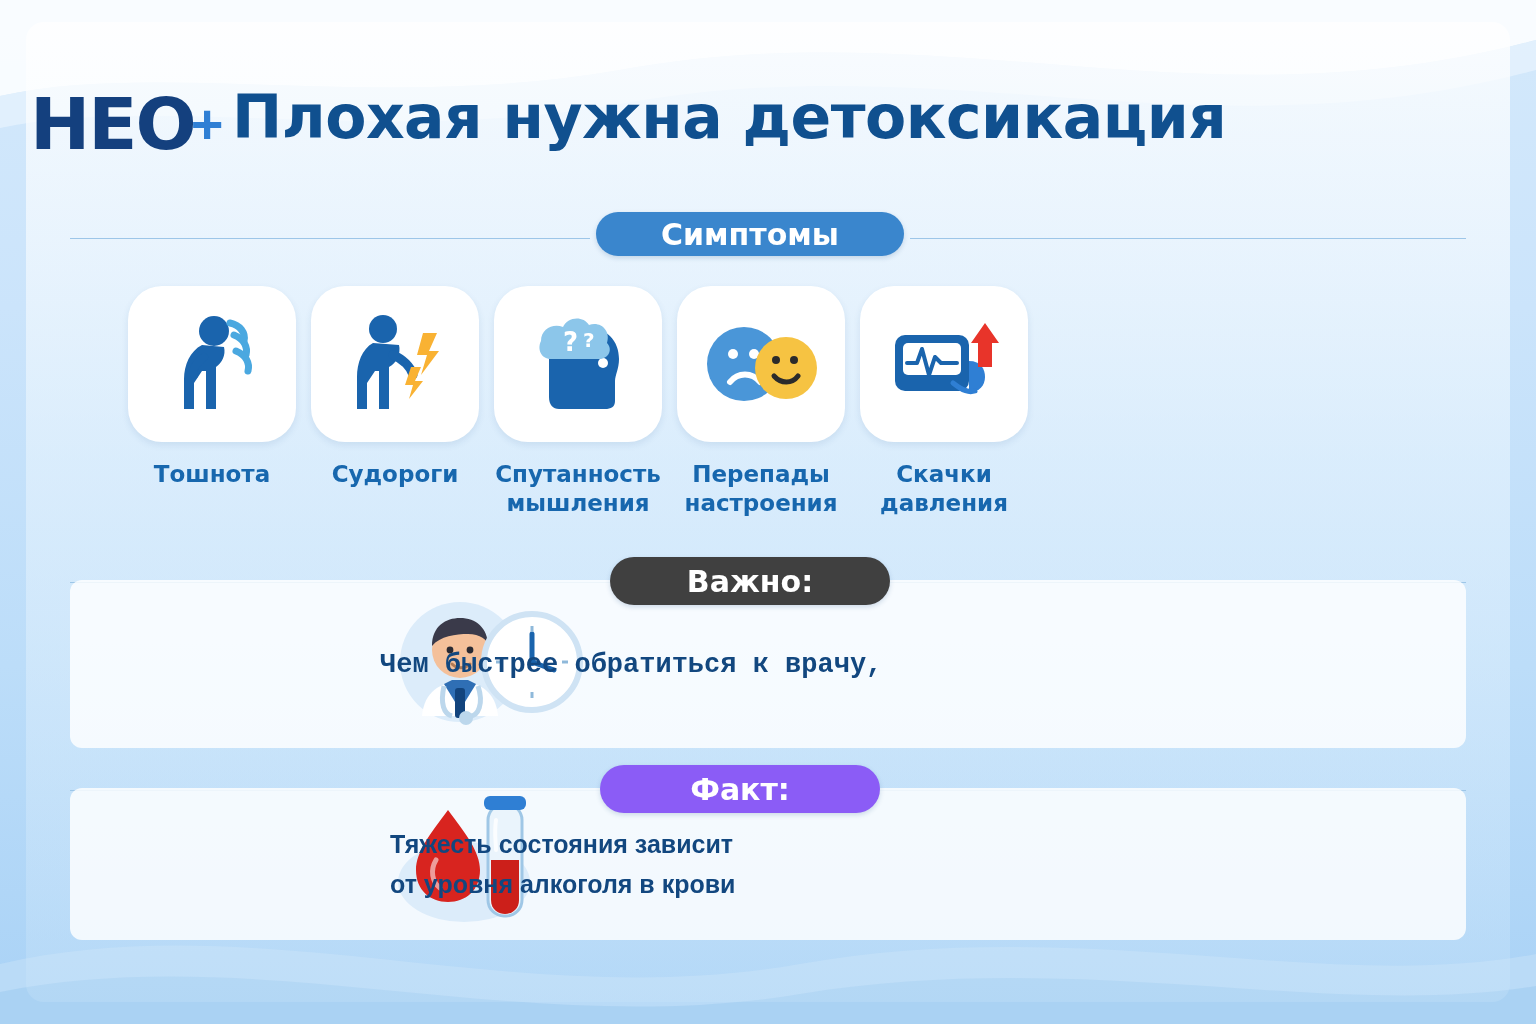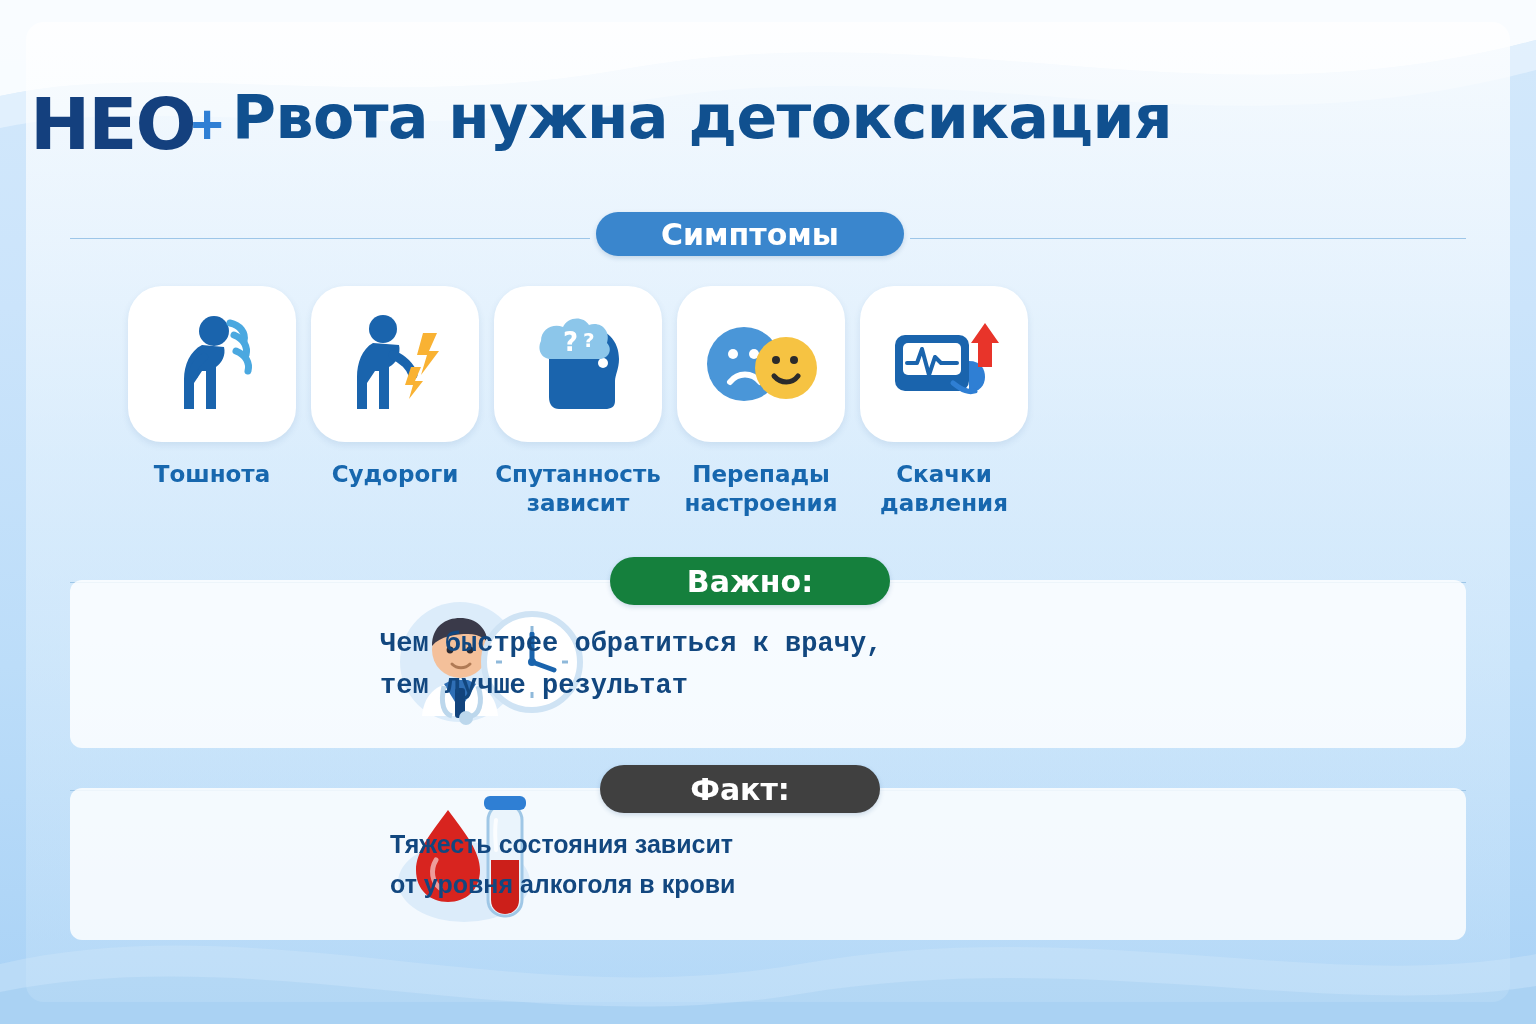--- a/index.html
+++ b/index.html
@@ -99,29 +99,29 @@
     height: 44px;
     font-size: 30px;
     background: #3a86cd;
   }
   .pill-important {
     left: 610px;
     top: 557px;
     width: 280px;
     height: 48px;
     font-size: 30px;
-    background: #15803d;
+    background: #404040;
   }
   .pill-fact {
     left: 600px;
     top: 765px;
     width: 280px;
     height: 48px;
     font-size: 30px;
-    background: #404040;
+    background: #8b5cf6;
   }
 
   
   .symptoms {
     position: absolute;
     top: 286px;
     left: 128px;
     width: 1290px;
     display: flex;
     gap: 15px;
@@ -228,21 +228,21 @@
     <path d="M0,120 C260,60 520,170 800,120 C1080,70 1330,150 1536,110 L1536,180 L0,180 Z" fill="#bcdcf7" opacity="0.85"></path>
     <path d="M0,148 C260,96 520,196 800,150 C1080,104 1330,176 1536,142 L1536,180 L0,180 Z" fill="#a9d0f2" opacity="0.9"></path>
   </svg>
   <div class="bg-panel"></div>
 </div>
 
 <div class="logo">
   <span class="logo-neo">HEO</span>
   <span class="logo-plus">+</span>
 </div>
-<div class="title">Рвота нужна детоксикация</div>
+<div class="title">Плохая нужна детоксикация</div>
 
 <div class="section-rule" style="left:70px; top:238px; width:520px;"></div>
 <div class="section-rule" style="left:910px; top:238px; width:556px;"></div>
 <div class="pill pill-symptoms">Симптомы</div>
 
 <div class="symptoms">
 
 
   <div class="symptom">
     <div class="symptom-card">
@@ -275,21 +275,21 @@
   <div class="symptom">
     <div class="symptom-card">
       <svg width="126" height="118" viewBox="0 0 126 118">
         <path d="M34 54 C34 34 52 22 70 22 C92 22 104 36 104 54 C104 64 100 70 100 76 L100 96 C100 102 96 104 90 104 L44 104 C38 104 34 100 34 92 Z" fill="#1a64ad"></path>
         <circle cx="88" cy="58" r="5" fill="#ffffff"></circle>
         <path d="M26 36 C26 24 38 18 48 22 C52 12 68 10 74 20 C86 16 96 26 92 38 C98 44 94 54 84 54 L36 54 C26 54 22 44 26 36 Z" fill="#8cc6ea"></path>
         <text x="48" y="46" font-family="DejaVu Sans, sans-serif" font-size="26" font-weight="bold" fill="#ffffff">?</text>
         <text x="68" y="42" font-family="DejaVu Sans, sans-serif" font-size="20" font-weight="bold" fill="#ffffff">?</text>
       </svg>
     </div>
-    <div class="symptom-label">Спутанность зависит</div>
+    <div class="symptom-label">Спутанность мышления</div>
   </div>
 
 
   <div class="symptom">
     <div class="symptom-card">
       <svg width="130" height="112" viewBox="0 0 130 112">
         <circle cx="48" cy="56" r="37" fill="#4a96d8"></circle>
         <circle cx="37" cy="46" r="5" fill="#ffffff"></circle>
         <circle cx="58" cy="46" r="5" fill="#ffffff"></circle>
         <path d="M34 74 C42 64 56 64 64 74" stroke="#ffffff" stroke-width="6" fill="none" stroke-linecap="round"></path>
@@ -343,21 +343,20 @@
   <circle cx="150" cy="74" r="4" fill="#1a64ad"></circle>
   <line x1="150" y1="38" x2="150" y2="44" stroke="#8fb9da" stroke-width="3"></line>
   <line x1="150" y1="104" x2="150" y2="110" stroke="#8fb9da" stroke-width="3"></line>
   <line x1="114" y1="74" x2="120" y2="74" stroke="#8fb9da" stroke-width="3"></line>
   <line x1="180" y1="74" x2="186" y2="74" stroke="#8fb9da" stroke-width="3"></line>
 </svg>
 
 <div class="card-inner inner-important">
   <div>
     <div class="card-text">Чем быстрее обратиться к врачу,</div>
-    <div class="card-text">тем лучше результат</div>
   </div>
 </div>
 
 <div class="section-rule" style="left:70px; top:790px; width:530px;"></div>
 <div class="section-rule" style="left:880px; top:790px; width:586px;"></div>
 <div class="info-card card-fact"></div>
 <div class="pill pill-fact">Факт:</div>
 
 <svg class="icon-blood" viewBox="0 0 180 140">
   <ellipse cx="72" cy="92" rx="66" ry="40" fill="#dcecfa"></ellipse>

